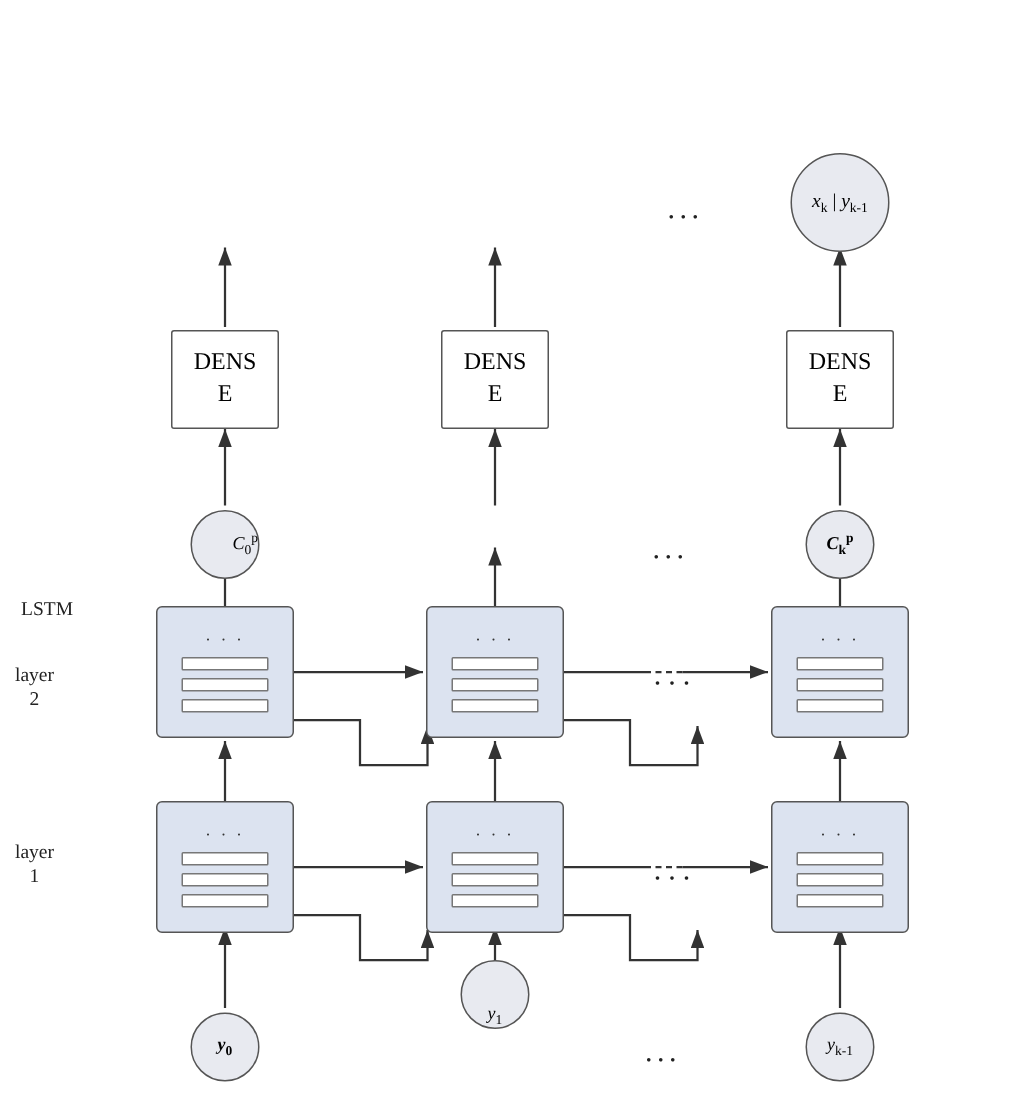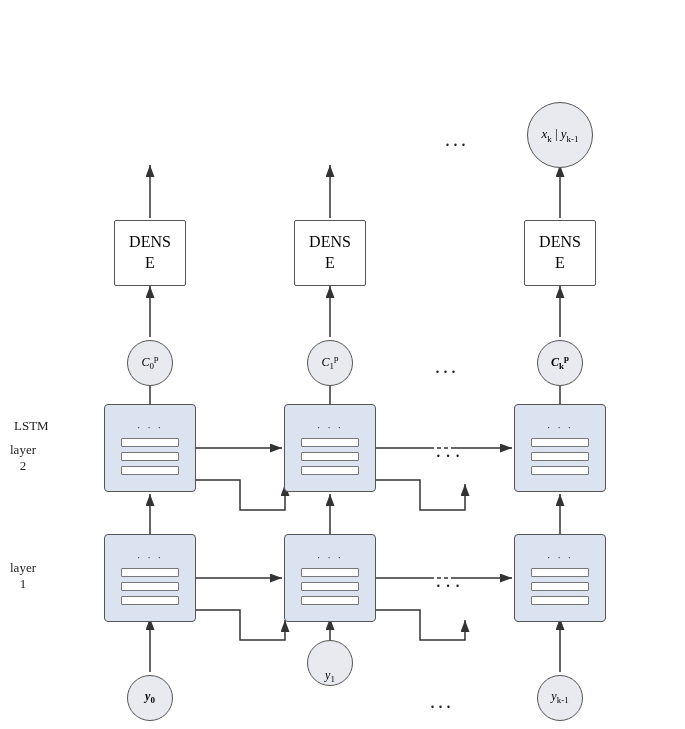--- a/index.html
+++ b/index.html
@@ -166,41 +166,36 @@
   </div>
 
   <div class="dense-block" style="width:72px;height:66px;left:294px;top:220px;">
     <span>DENS<br>E</span>
   </div>
 
   <div class="dense-block" style="width:72px;height:66px;left:524px;top:220px;">
     <span>DENS<br>E</span>
   </div>
 
-  <div class="circle" style="width:46px;height:46px;left:127px;top:340px;">
+  <div class="circle" style="width:46px;height:46px;left:127px;top:340px;justify-content:flex-end;">
     <span style="font-size:12px;">
       <i>C</i><sub>0</sub><sup>p</sup>
     </span>
   </div>
 
-  <div class="circle" style="width:46px;height:46px;left:307px;top:340px;">
-    <span style="font-size:12px;">
-      <i>C</i><sub>1</sub><sup>p</sup>
-    </span>
-  </div>
 
   <div class="label" style="left:435px;top:355px;font-size:20px;letter-spacing:3px;">...</div>
 
   <div class="circle" style="width:46px;height:46px;left:537px;top:340px;font-weight:bold;">
     <span style="font-size:12px;">
       <i>C</i><sub>k</sub><sup>p</sup>
     </span>
   </div>
 
-  <div class="label" style="left:14px;top:418px;font-size:13px;font-family:Liberation Serif, serif;">LSTM</div>
+  <div class="label" style="left:14px;top:398px;font-size:13px;font-family:Liberation Serif, serif;">LSTM</div>
 
   <div class="label" style="left:10px;top:442px;font-size:13px;">layer<br>2</div>
 
   <div class="lstm-block" style="width:92px;height:88px;left:104px;top:404px;">
     <div class="dots-row">· · ·</div>
     <div class="lstm-bar"></div>
     <div class="lstm-bar"></div>
     <div class="lstm-bar"></div>
   </div>
 

